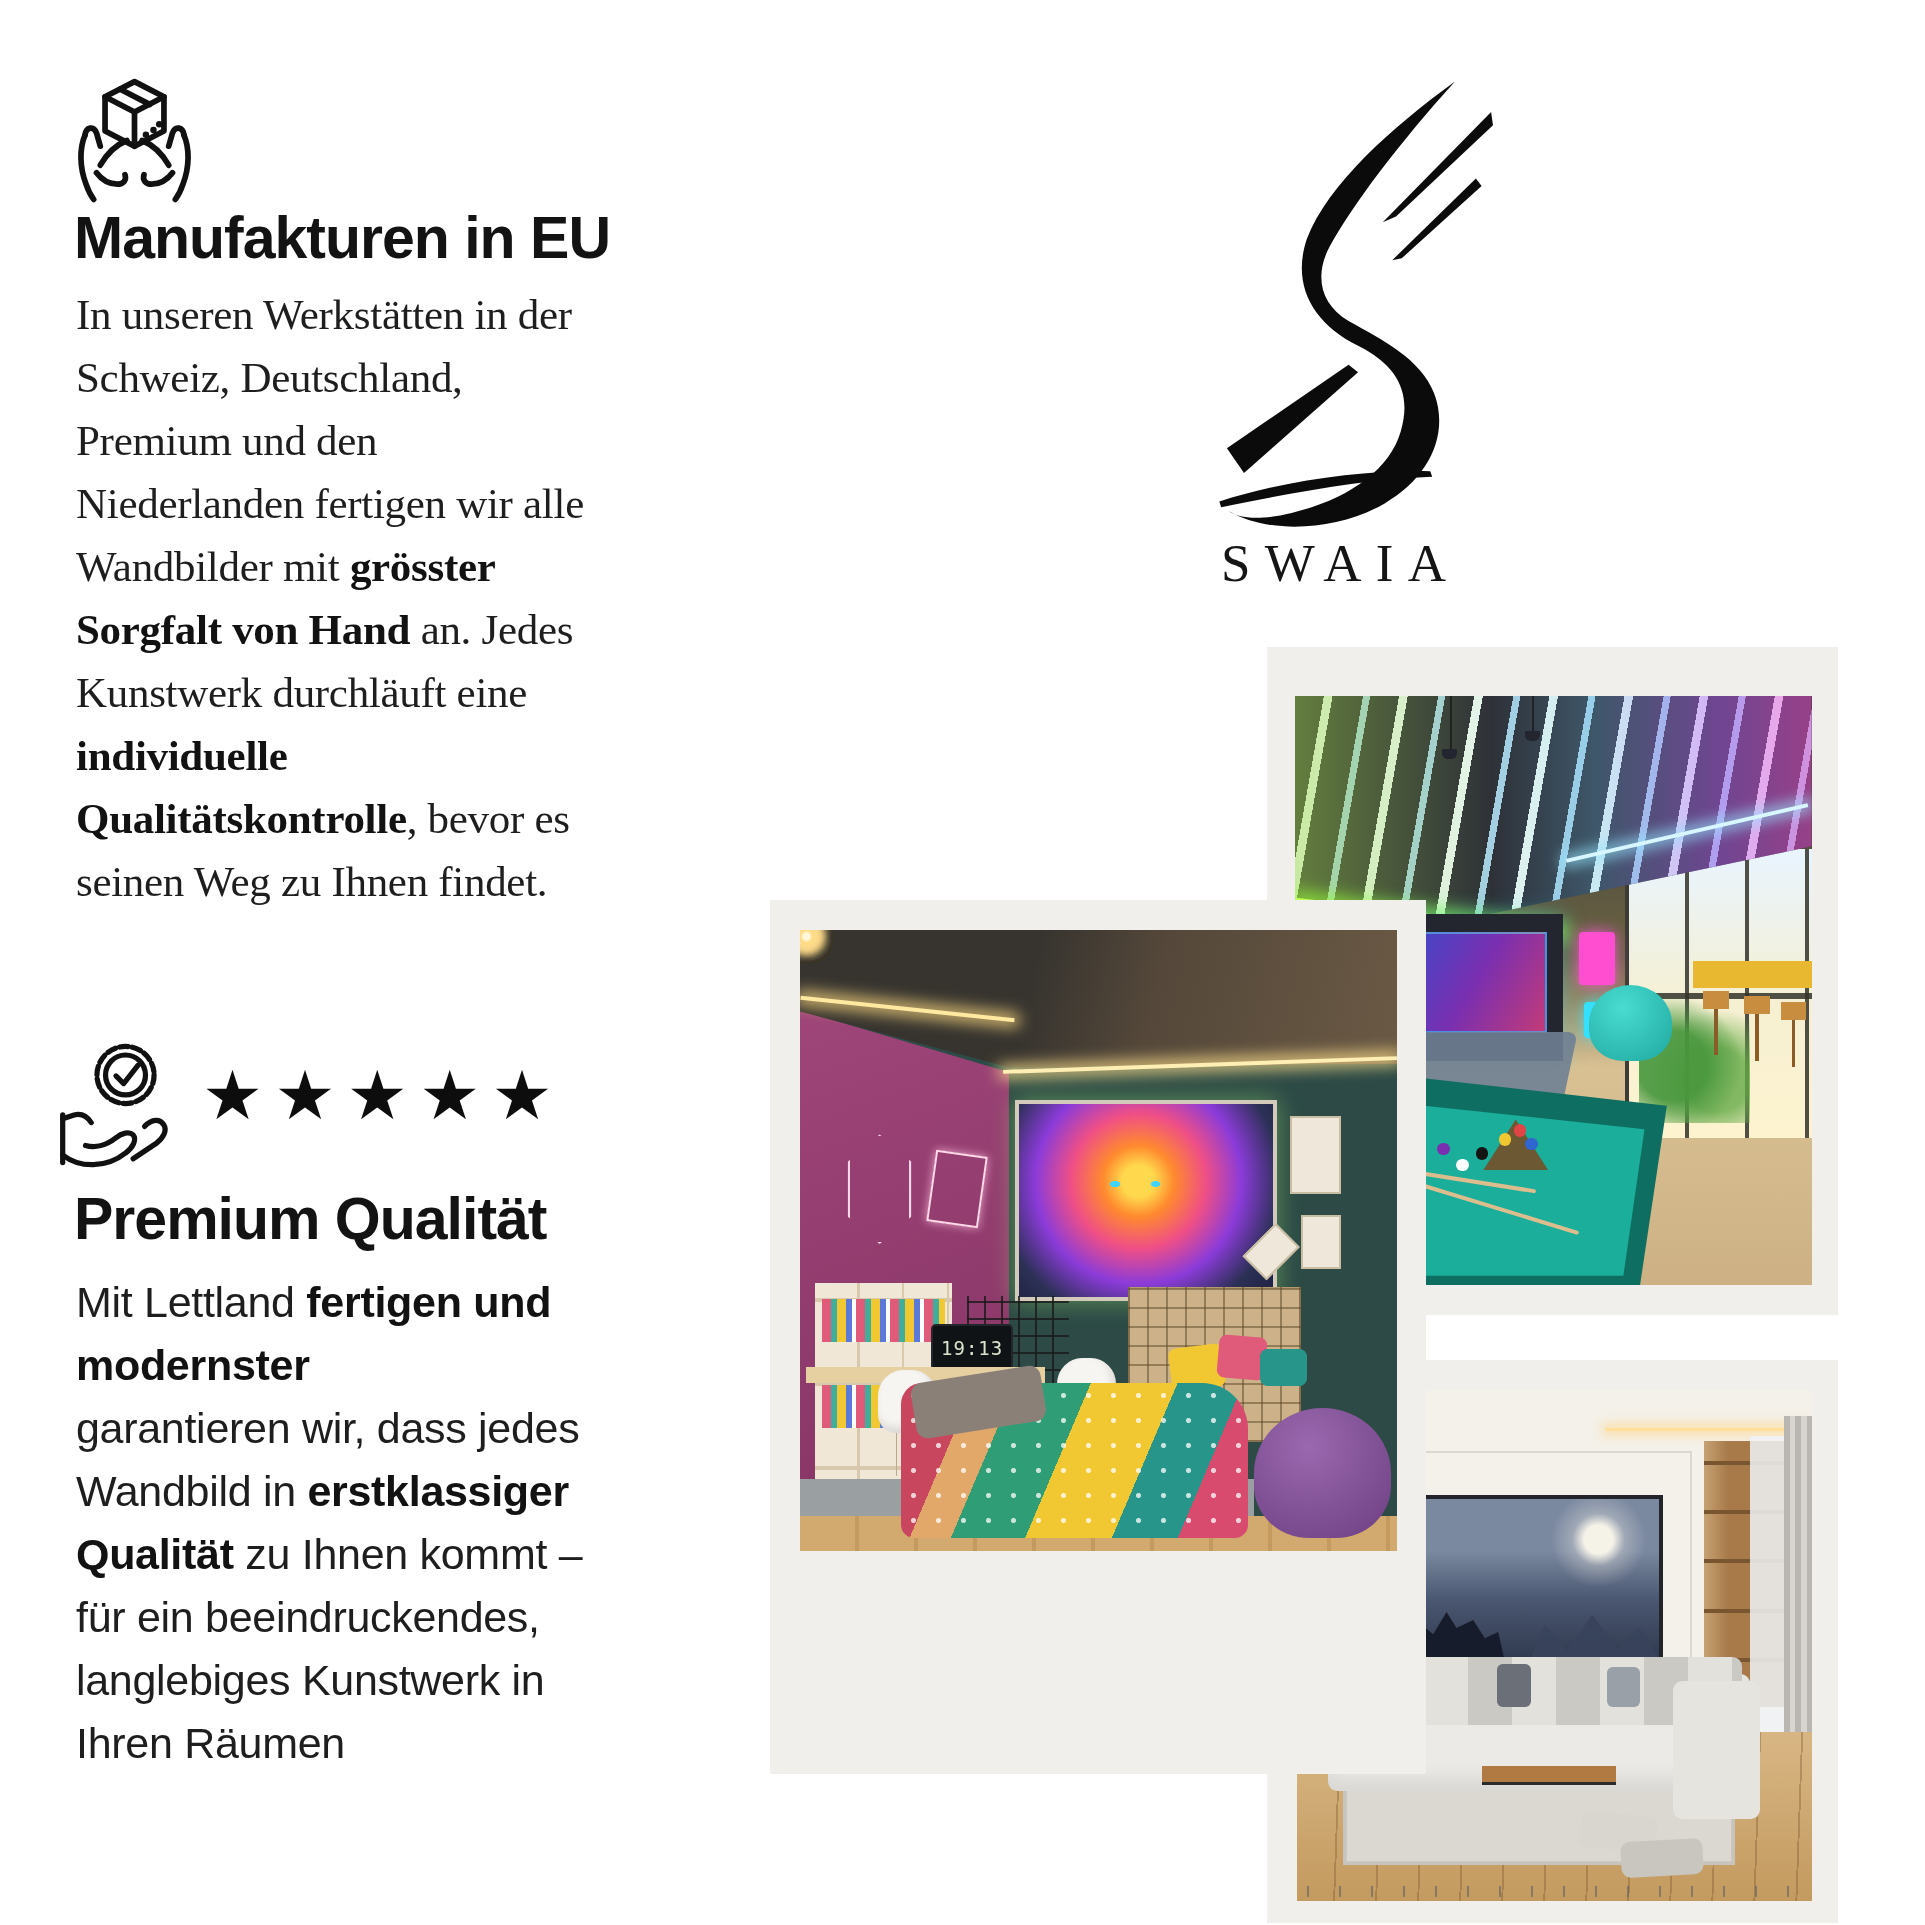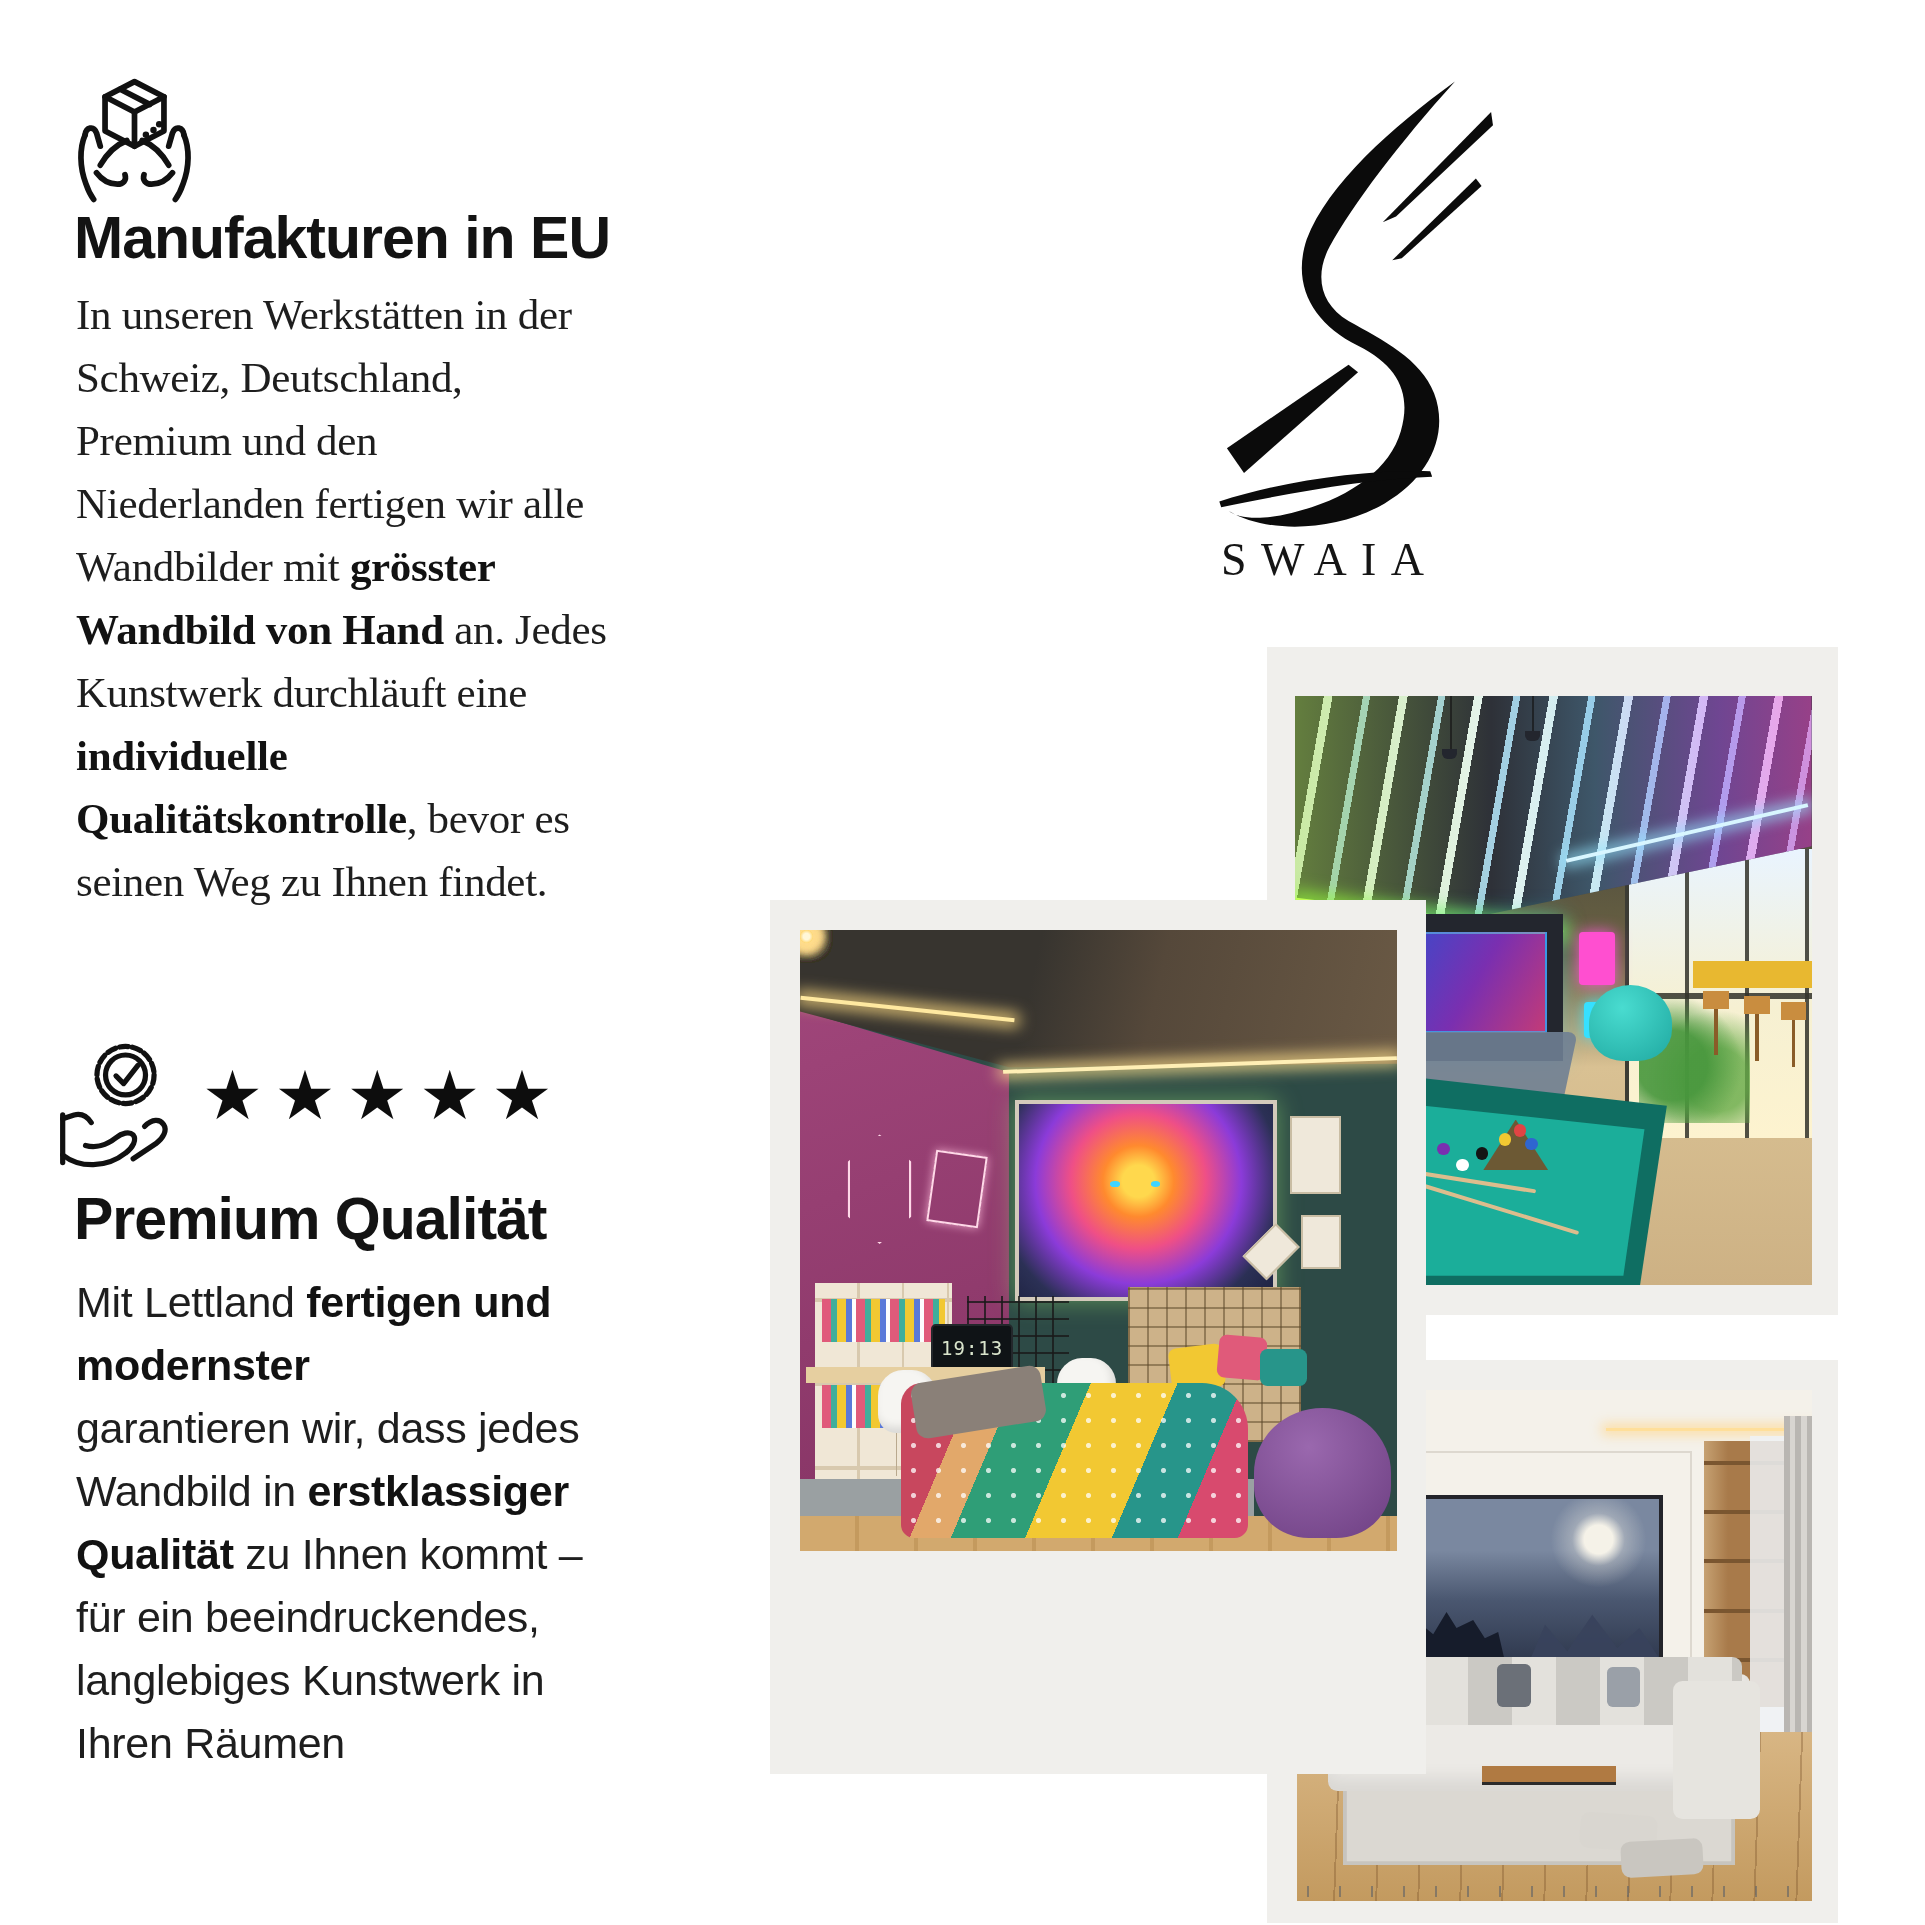--- a/index.html
+++ b/index.html
@@ -9,22 +9,22 @@
 
   
   .heading{position:absolute;font-weight:700;font-size:59px;letter-spacing:-1px;color:#131313;white-space:nowrap;}
   .para{position:absolute;font-size:43px;line-height:63px;letter-spacing:-0.3px;color:#1e1e1e;}
   .para .tl{white-space:nowrap;}
   .para .b{font-weight:700;color:#121212;}
   .stars{position:absolute;font-size:68px;line-height:68px;color:#0d0d0d;letter-spacing:11.4px;white-space:nowrap;}
   .icon svg{display:block;width:100%;height:100%;}
 
   
-  .wordmark{position:absolute;font-family:"Liberation Serif","DejaVu Serif",serif;font-size:46px;
-            letter-spacing:14.3px;color:#151515;text-align:left;white-space:nowrap;}
+  .wordmark{position:absolute;font-family:"Liberation Serif","DejaVu Serif",serif;font-size:53px;
+            letter-spacing:14.3px;color:#151515;text-align:right;white-space:nowrap;}
 
   
   .mat{position:absolute;background:#f0efec;}
   .photo{position:absolute;overflow:hidden;background:#888;}
   .photo *{position:absolute;}
 
   
   .p1-base{inset:0;background:linear-gradient(180deg,#33363c 0%,#6b6342 44%,#d9c193 63%,#cdb184 100%);}
   .p1-ceiling{left:0;top:0;width:100%;height:44%;background:#2e3138;
       clip-path:polygon(0 0,100% 0,100% 58%,0 100%);}
@@ -146,21 +146,21 @@
   </div>
 
   <div class="heading" style="left:74px;top:204px;">Manufakturen in EU</div>
 
   <div class="para" style="left:76px;top:283px;font-family:Liberation Serif, serif;">
       <div class="tl"><span>In unseren Werkstätten in der</span></div>
       <div class="tl"><span>Schweiz, Deutschland,</span></div>
       <div class="tl"><span>Premium und den</span></div>
       <div class="tl"><span>Niederlanden fertigen wir alle</span></div>
       <div class="tl"><span>Wandbilder mit </span><span class="b">grösster</span></div>
-      <div class="tl"><span class="b">Wandbild von Hand</span><span> an. Jedes</span></div>
+      <div class="tl"><span class="b">Sorgfalt von Hand</span><span> an. Jedes</span></div>
       <div class="tl"><span>Kunstwerk durchläuft eine</span></div>
       <div class="tl"><span class="b">individuelle</span></div>
       <div class="tl"><span class="b">Qualitätskontrolle</span><span>, bevor es</span></div>
       <div class="tl"><span>seinen Weg zu Ihnen findet.</span></div>
     </div>
 
   <div class="abs icon" style="left:53px;top:1035px;width:126px;height:139px;">
     <svg viewBox="0 0 132 146" fill="none" stroke="#111" stroke-width="5.5" stroke-linecap="round" stroke-linejoin="round">
       <circle cx="76" cy="42" r="30" stroke-dasharray="9 4.5"></circle>
       <circle cx="76" cy="42" r="21"></circle>

